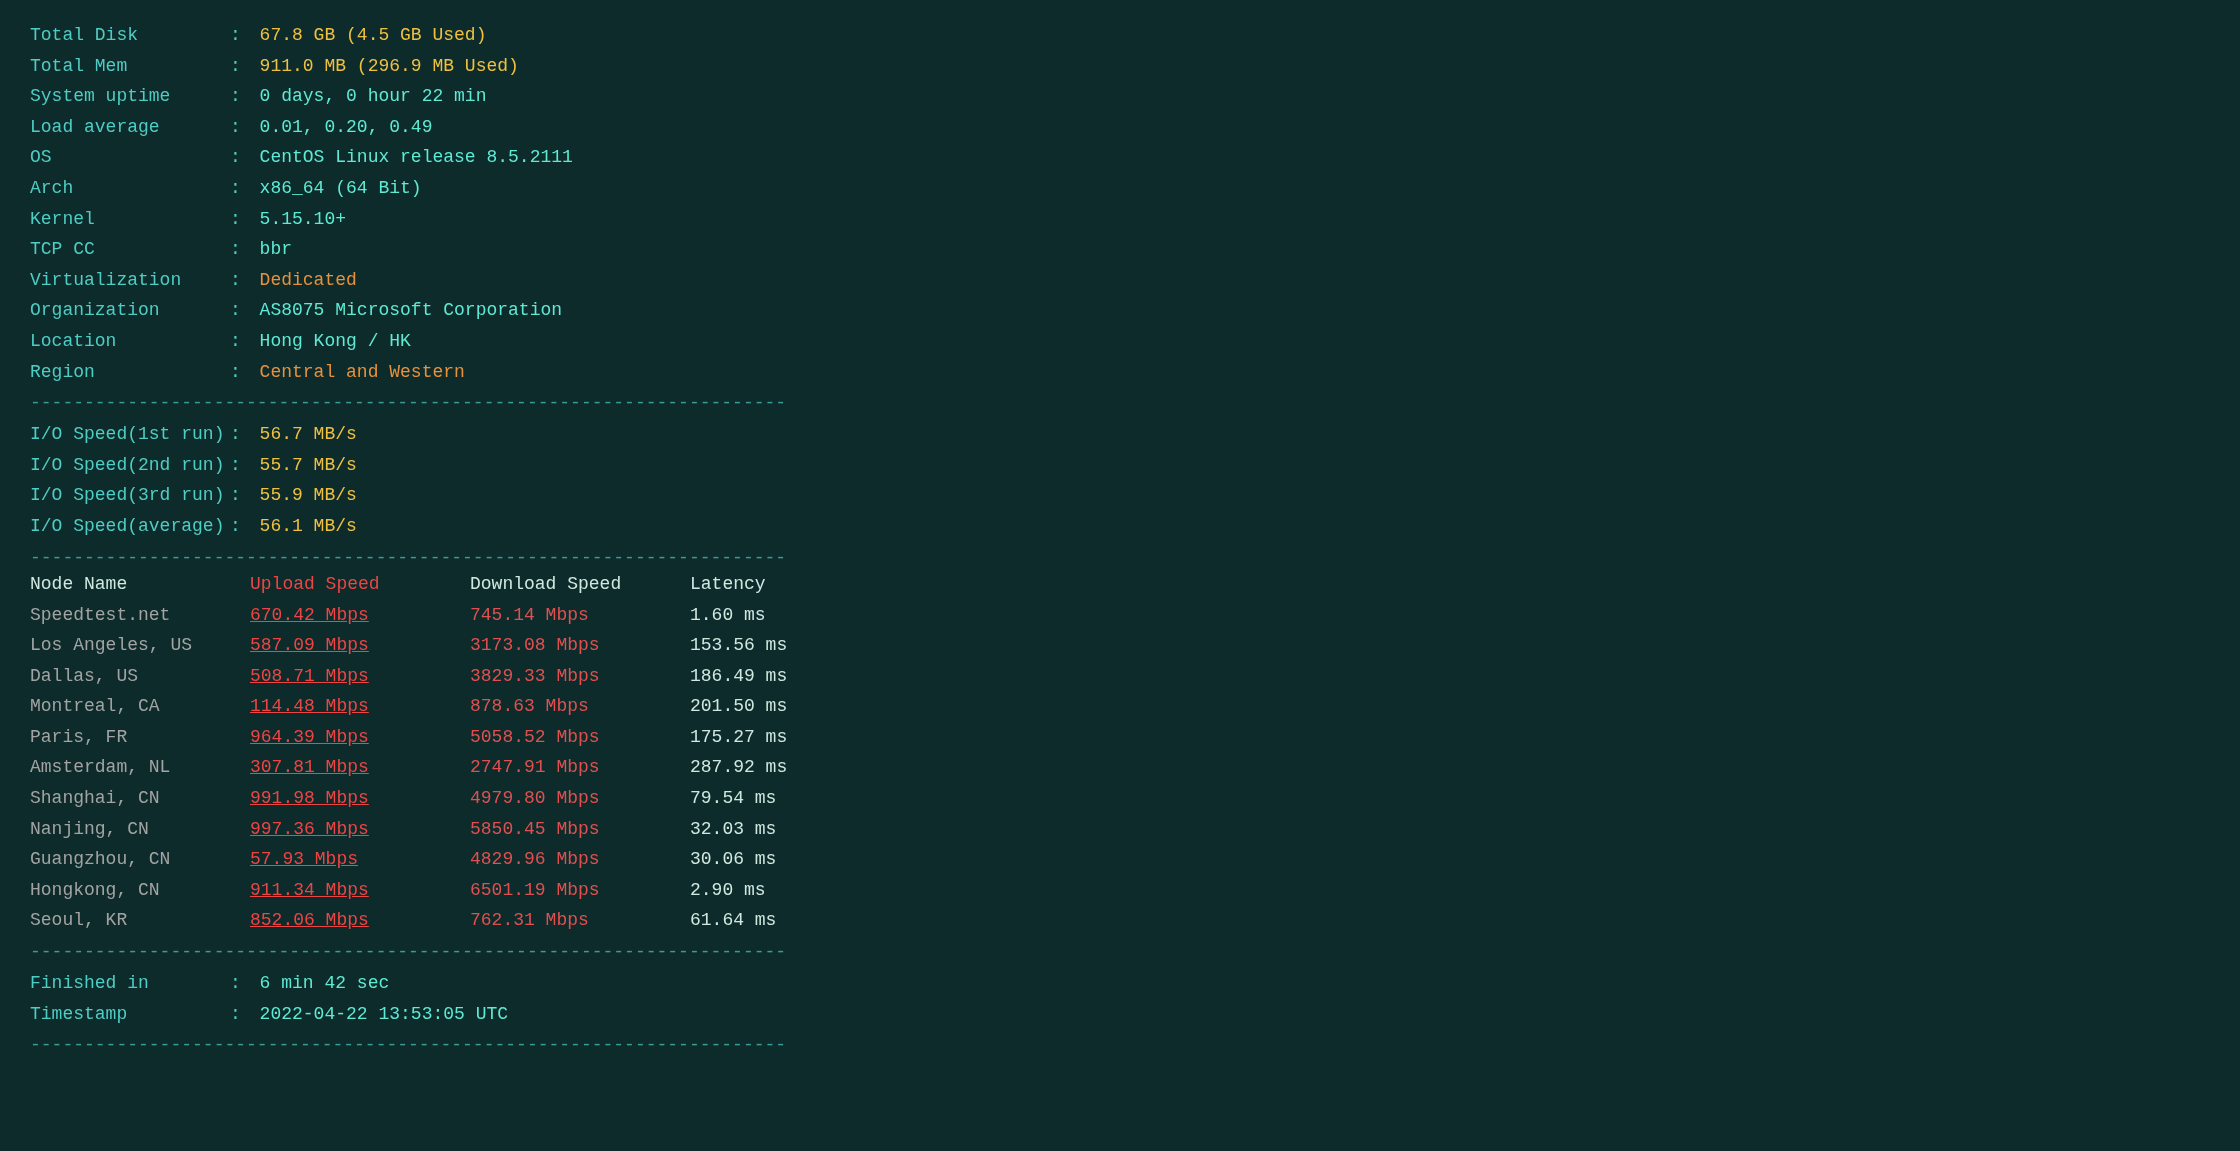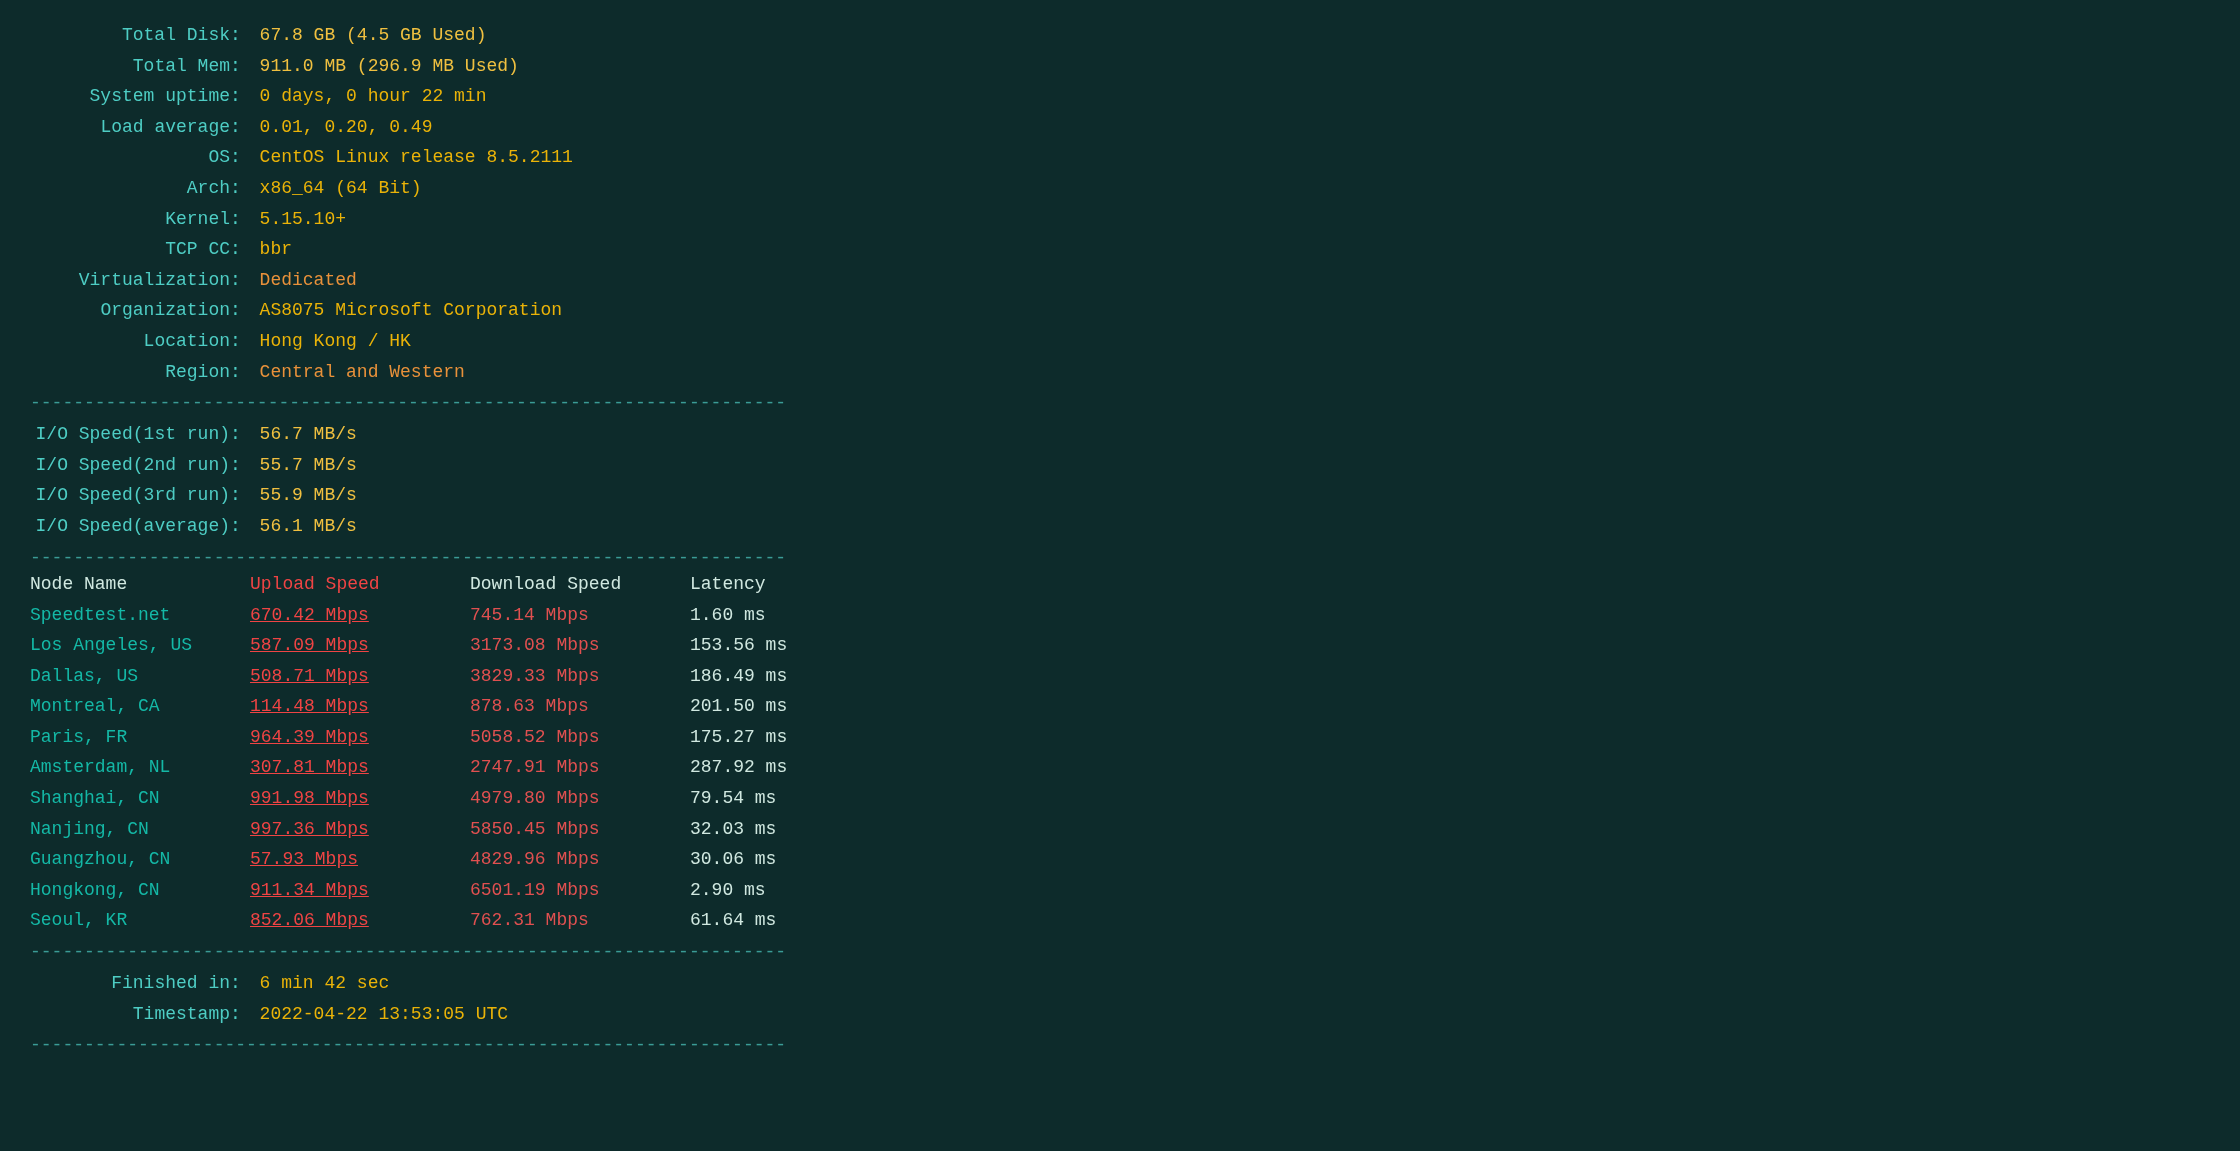--- a/index.html
+++ b/index.html
@@ -8,35 +8,34 @@
       font-family: 'Courier New', Courier, monospace;
       font-size: 18px;
       color: #4ecdc4;
       padding: 20px 30px;
       min-height: 100vh;
     }
     .line {
       display: flex;
       line-height: 1.7;
       white-space: pre;
-      text-align: right;
     }
     .label {
       color: #4ecdc4;
       min-width: 200px;
     }
     .colon {
       color: #4ecdc4;
       margin-right: 8px;
     }
     .value-yellow {
       color: #f0c040;
     }
     .value-white {
-      color: #eab308;
+      color: #5eead4;
     }
     .value-orange {
       color: #e8913a;
     }
     .divider {
       color: #4ecdc4;
       margin: 6px 0;
       opacity: 0.7;
     }
     .table-header {
@@ -45,21 +44,21 @@
       margin-bottom: 6px;
     }
     .col-node { min-width: 220px; color: #d0e8e0; }
     .col-upload { min-width: 220px; color: #ef4444; }
     .col-download { min-width: 220px; color: #d0e8e0; }
     .col-latency { color: #d0e8e0; }
     .data-row {
       display: flex;
       line-height: 1.7;
     }
-    .node-name { min-width: 220px; color: #14b8a6; }
+    .node-name { min-width: 220px; color: #a3a3a3; }
     .upload-val { min-width: 220px; color: #ef4444; text-decoration: underline; }
     .download-val { min-width: 220px; color: #e05050; }
     .latency-val { color: #d0e8e0; }
   </style>
 </head>
 <body>
 
 <div>
   <div class="line">
     <span class="label">Total Disk</span>

